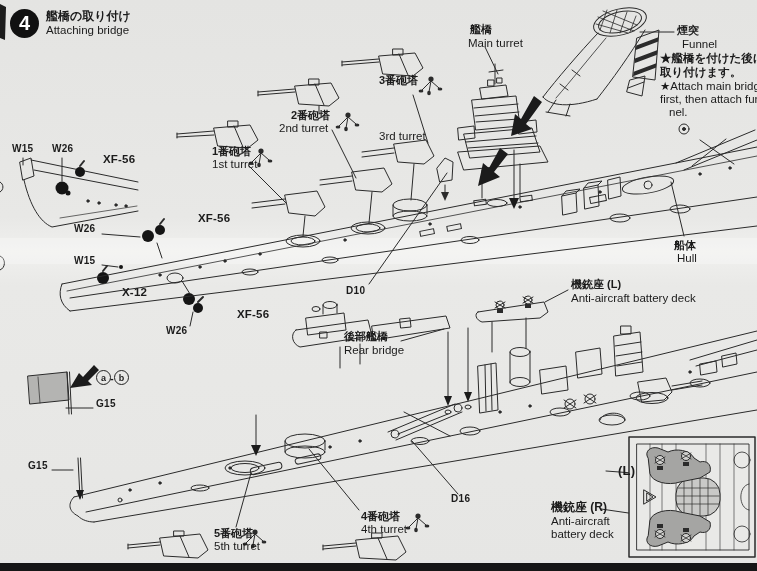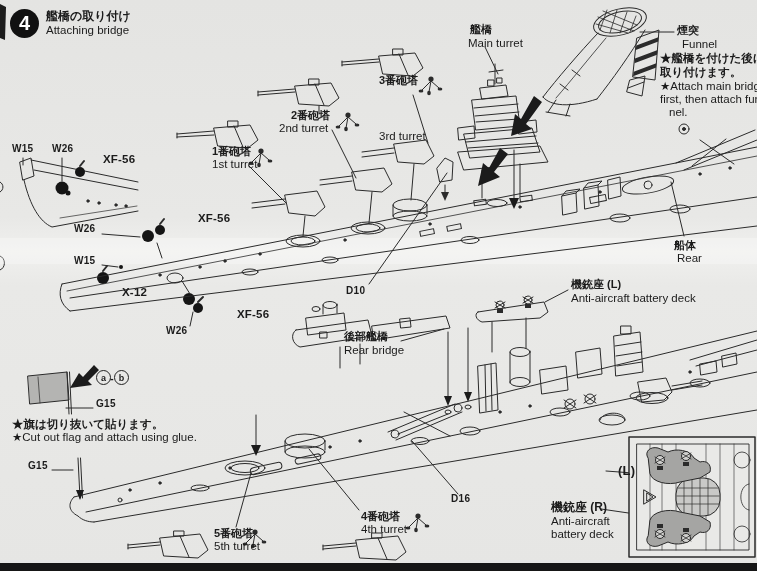--- a/index.html
+++ b/index.html
@@ -392,27 +392,25 @@
 <div class="lbl jp" style="left:470px;top:24px;">艦橋</div>
 <div class="lbl en" style="left:468px;top:37px;">Main turret</div>
 <div class="lbl jp" style="left:677px;top:25px;">煙突</div>
 <div class="lbl en" style="left:682px;top:38px;">Funnel</div>
 <div class="lbl note-jp" style="left:660px;top:52px;">★艦橋を付けた後に</div>
 <div class="lbl note-jp" style="left:660px;top:66px;">取り付けます。</div>
 <div class="lbl note" style="left:660px;top:80px;">★Attach main bridge</div>
 <div class="lbl note" style="left:660px;top:93px;">first, then attach fun-</div>
 <div class="lbl note" style="left:635px;top:106px;padding-left:34px;">nel.</div>
 <div class="lbl jp" style="left:674px;top:240px;">船体</div>
-<div class="lbl en" style="left:677px;top:252px;">Rear</div>
+<div class="lbl en" style="left:677px;top:252px;">Hull</div>
 <div class="lbl jp" style="left:571px;top:279px;">機銃座 (L)</div>
 <div class="lbl en" style="left:571px;top:292px;">Anti-aircraft battery deck</div>
 <div class="lbl jp" style="left:344px;top:331px;">後部艦橋</div>
 <div class="lbl en" style="left:344px;top:344px;">Rear bridge</div>
-<div class="lbl note-jp" style="left:12px;top:418px;">★旗は切り抜いて貼ります。</div>
-<div class="lbl note" style="left:12px;top:431px;">★Cut out flag and attach using glue.</div>
 <div class="lbl part-sm" style="left:588px;top:464px;font-size:13px;">(L)</div>
 <div class="lbl jp" style="left:551px;top:501px;font-size:12px;">機銃座 (R)</div>
 <div class="lbl en" style="left:551px;top:515px;">Anti-aircraft</div>
 <div class="lbl en" style="left:551px;top:528px;">battery deck</div>
 
 <div class="callout-circle" style="left:96px;top:370px;">a</div>
 <div class="dash" style="left:110px;top:372px;">-</div>
 <div class="callout-circle" style="left:114px;top:370px;">b</div>
 
 </div>

